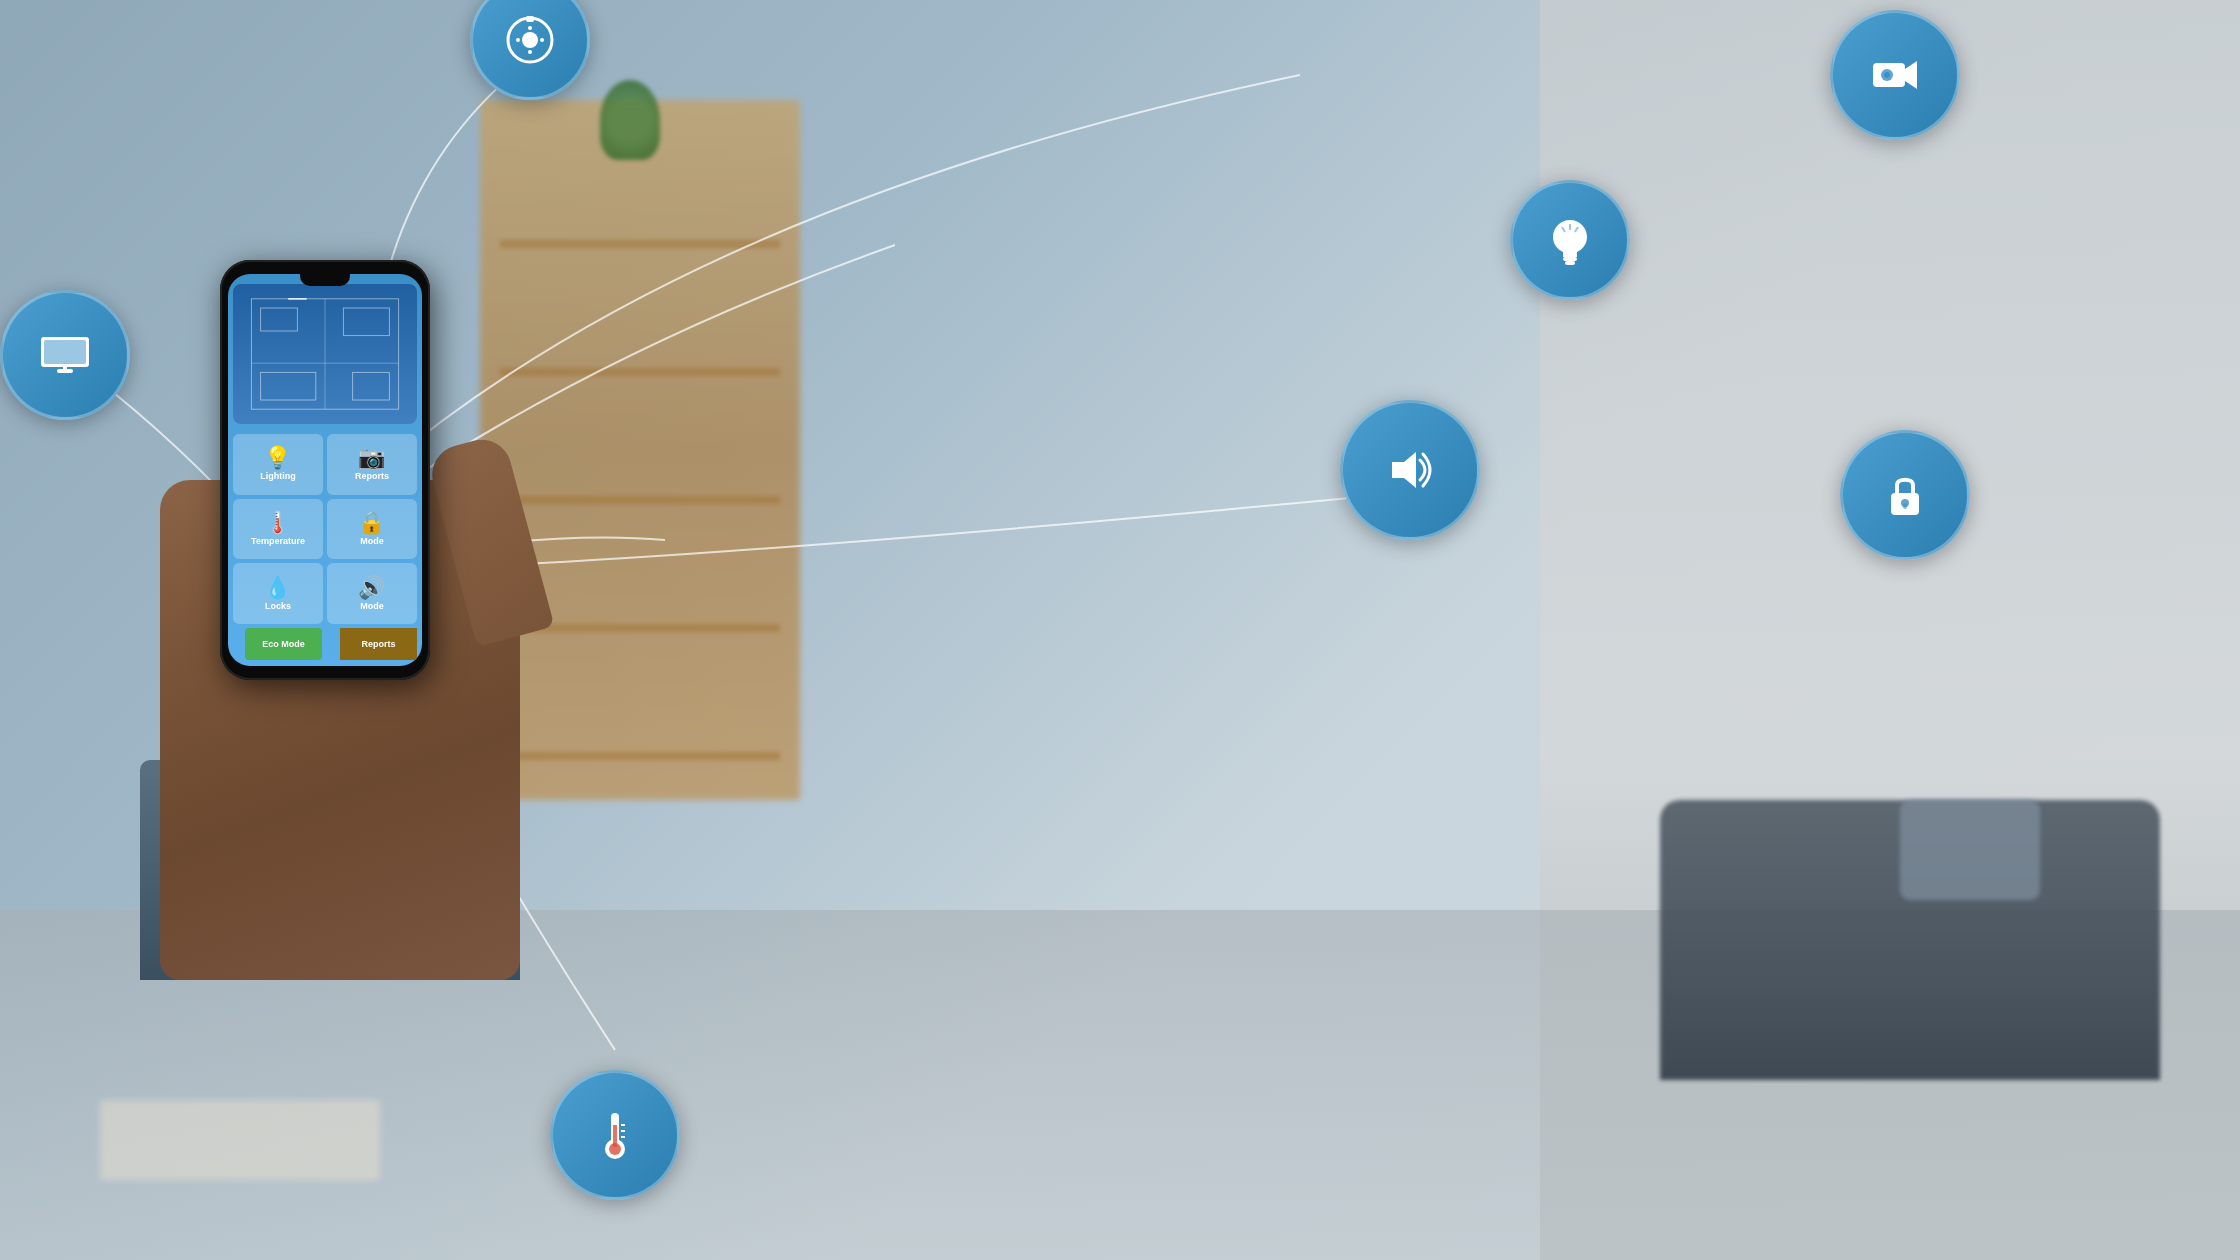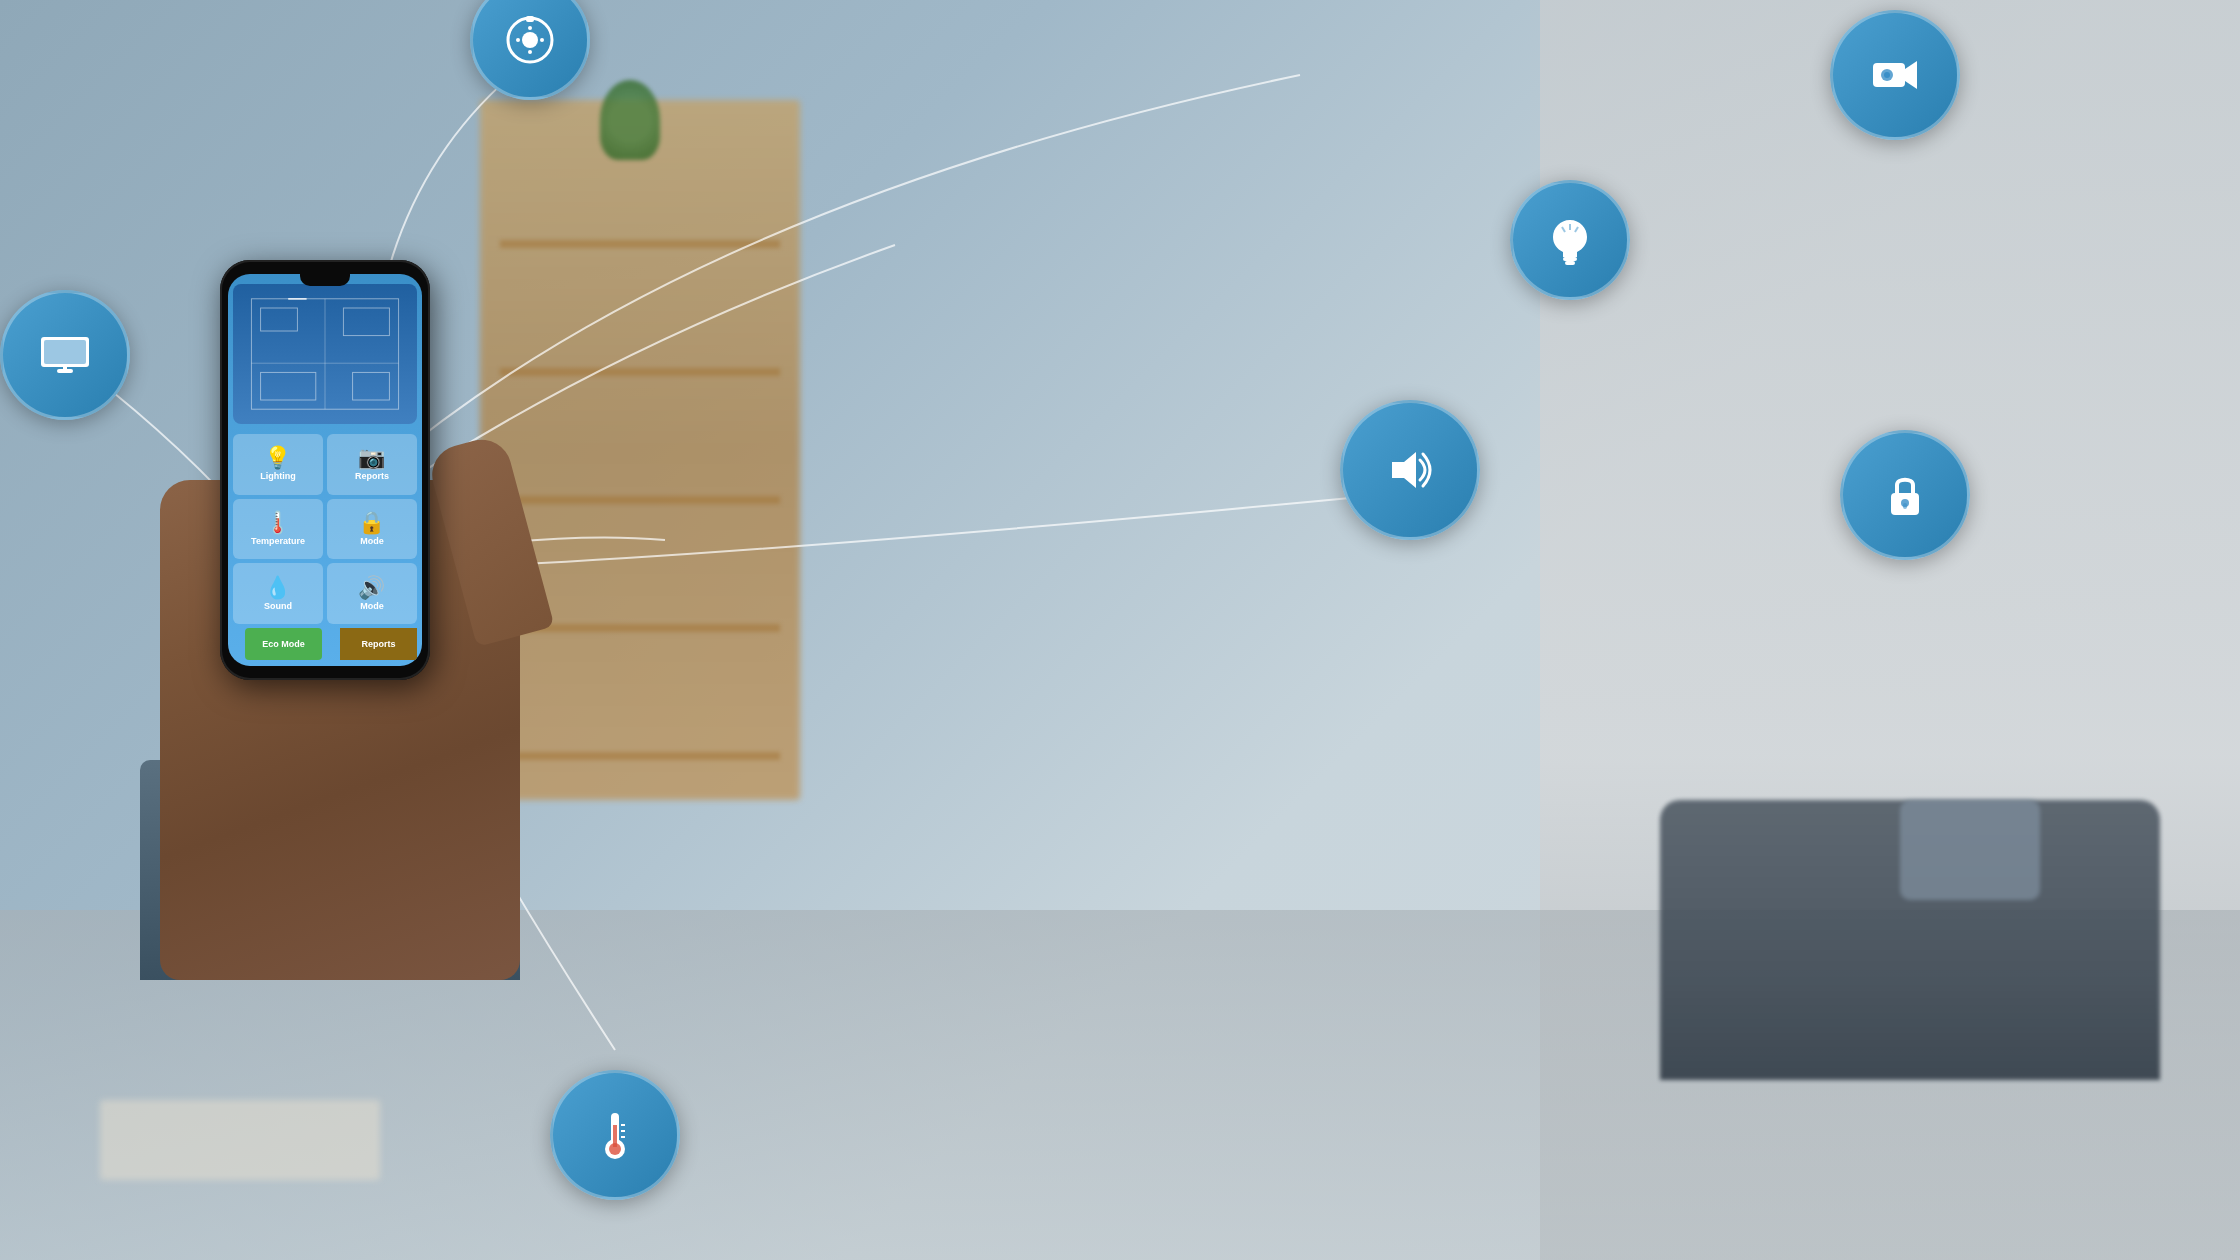--- a/index.html
+++ b/index.html
@@ -473,21 +473,21 @@
           <div class="app-tile-label">Temperature</div>
         </div>
 
         <div class="app-tile">
           <div class="app-tile-icon">🔒</div>
           <div class="app-tile-label">Mode</div>
         </div>
 
         <div class="app-tile">
           <div class="app-tile-icon">💧</div>
-          <div class="app-tile-label">Sound</div>
+          <div class="app-tile-label">Locks</div>
         </div>
 
         <div class="app-tile">
           <div class="app-tile-icon">🔊</div>
           <div class="app-tile-label">Mode</div>
         </div>
 
       </div>
 
       <div class="bottom-buttons">

